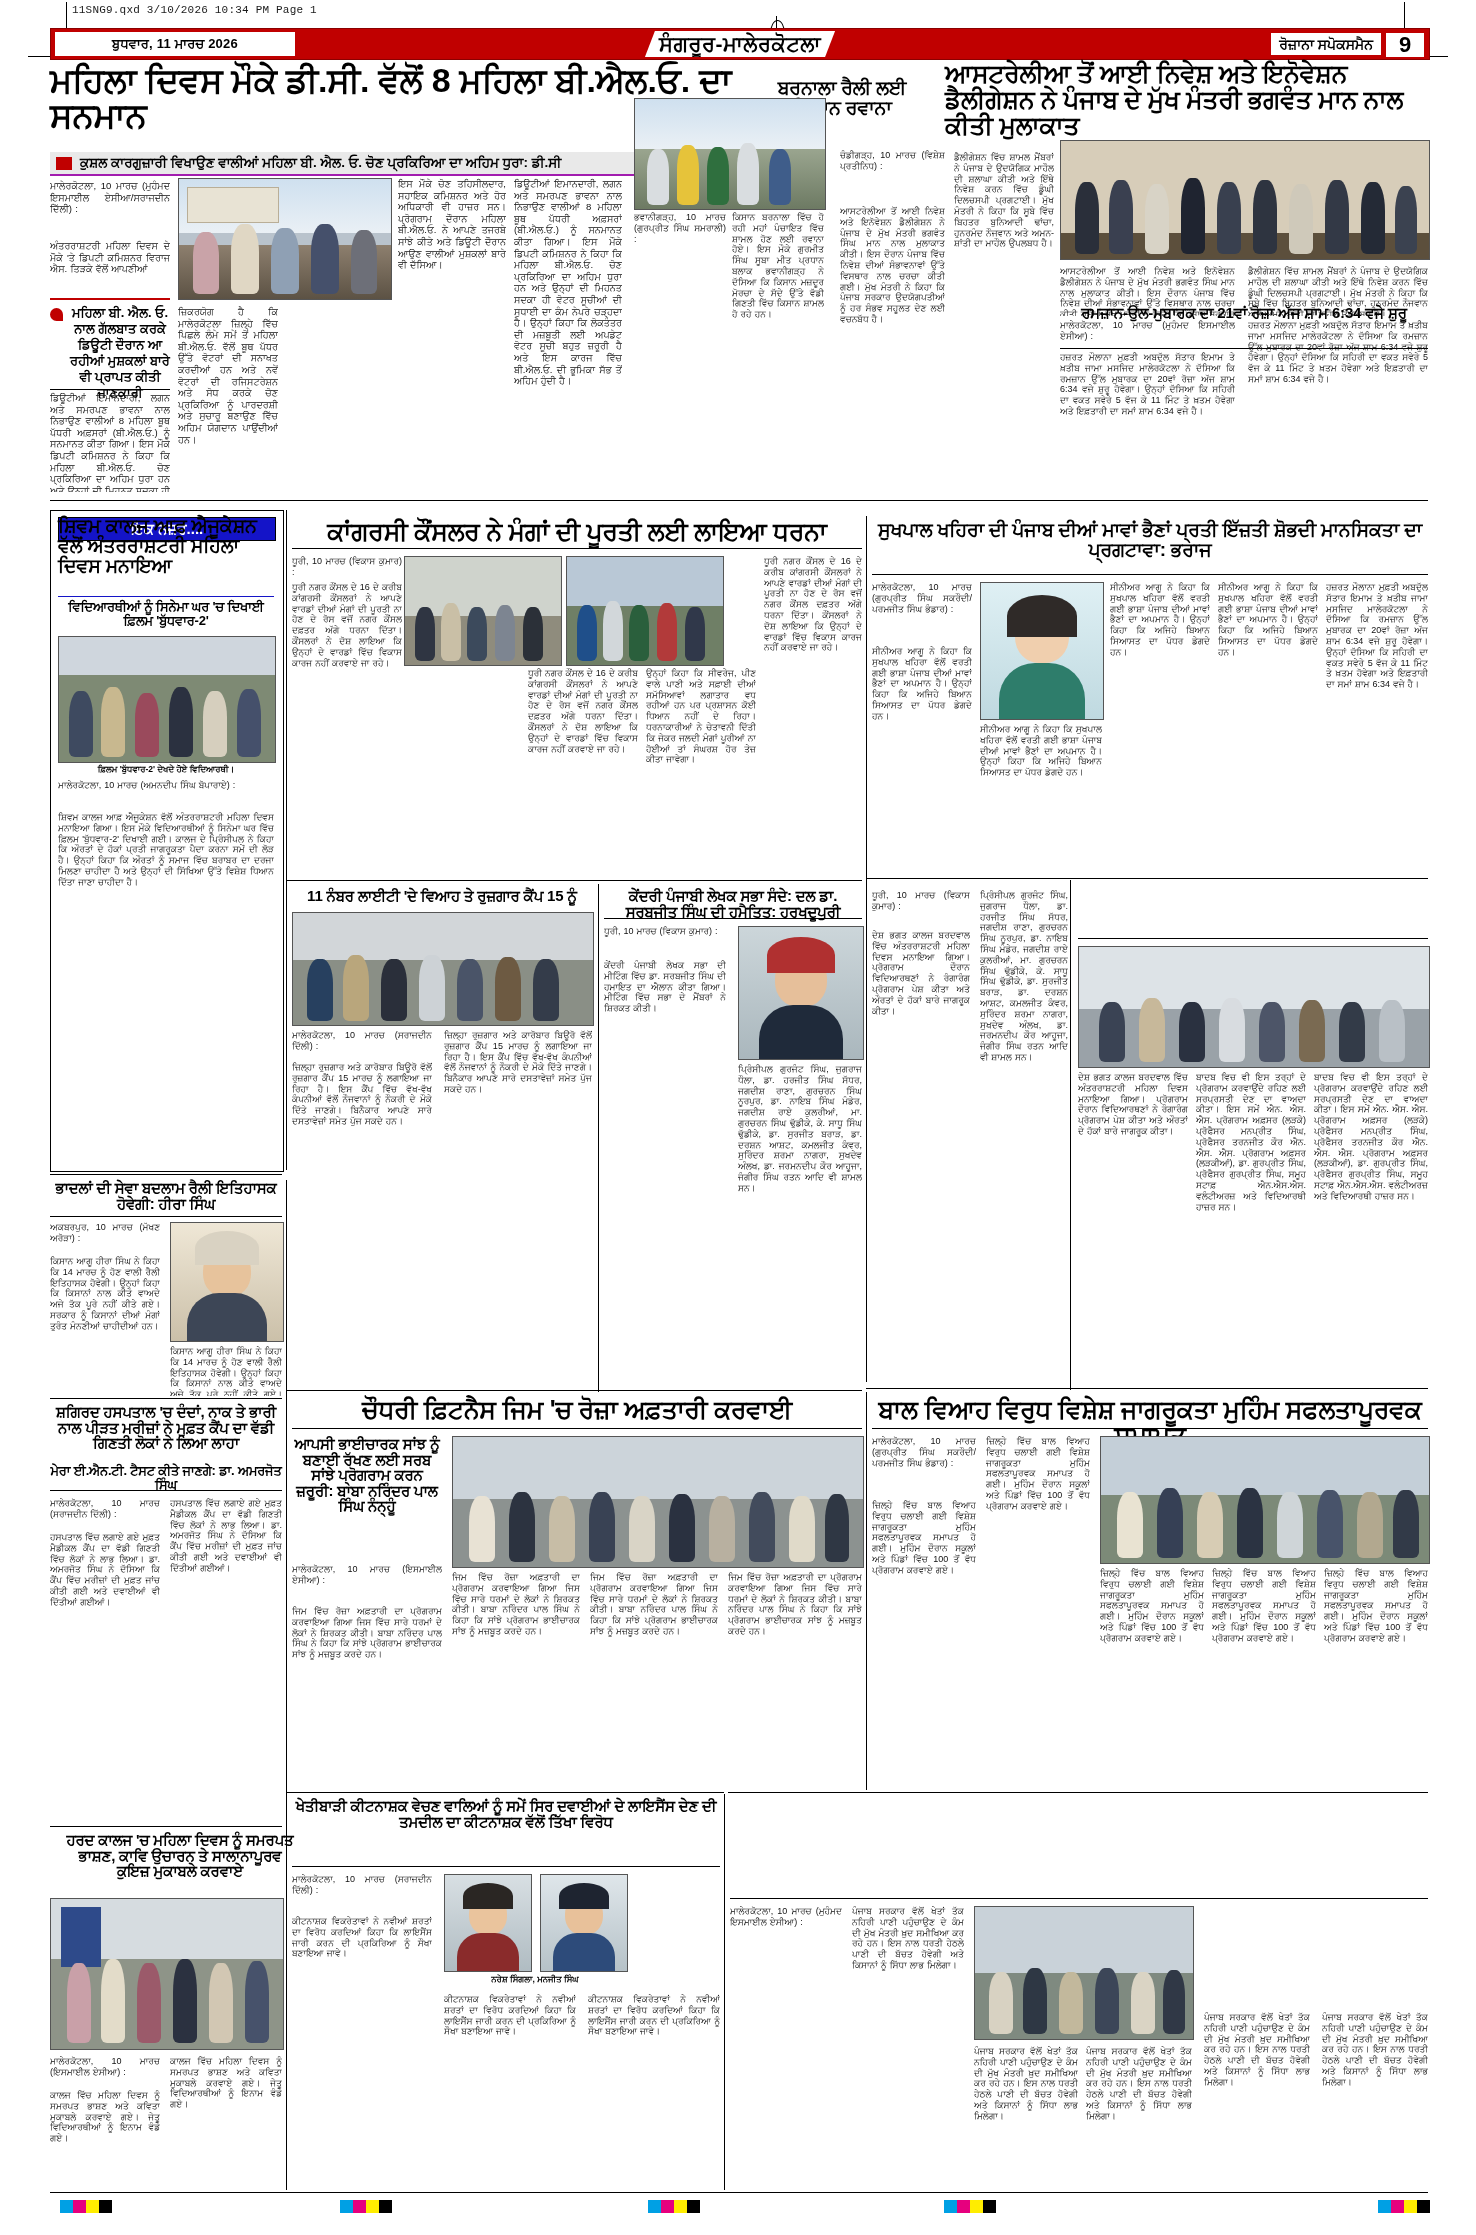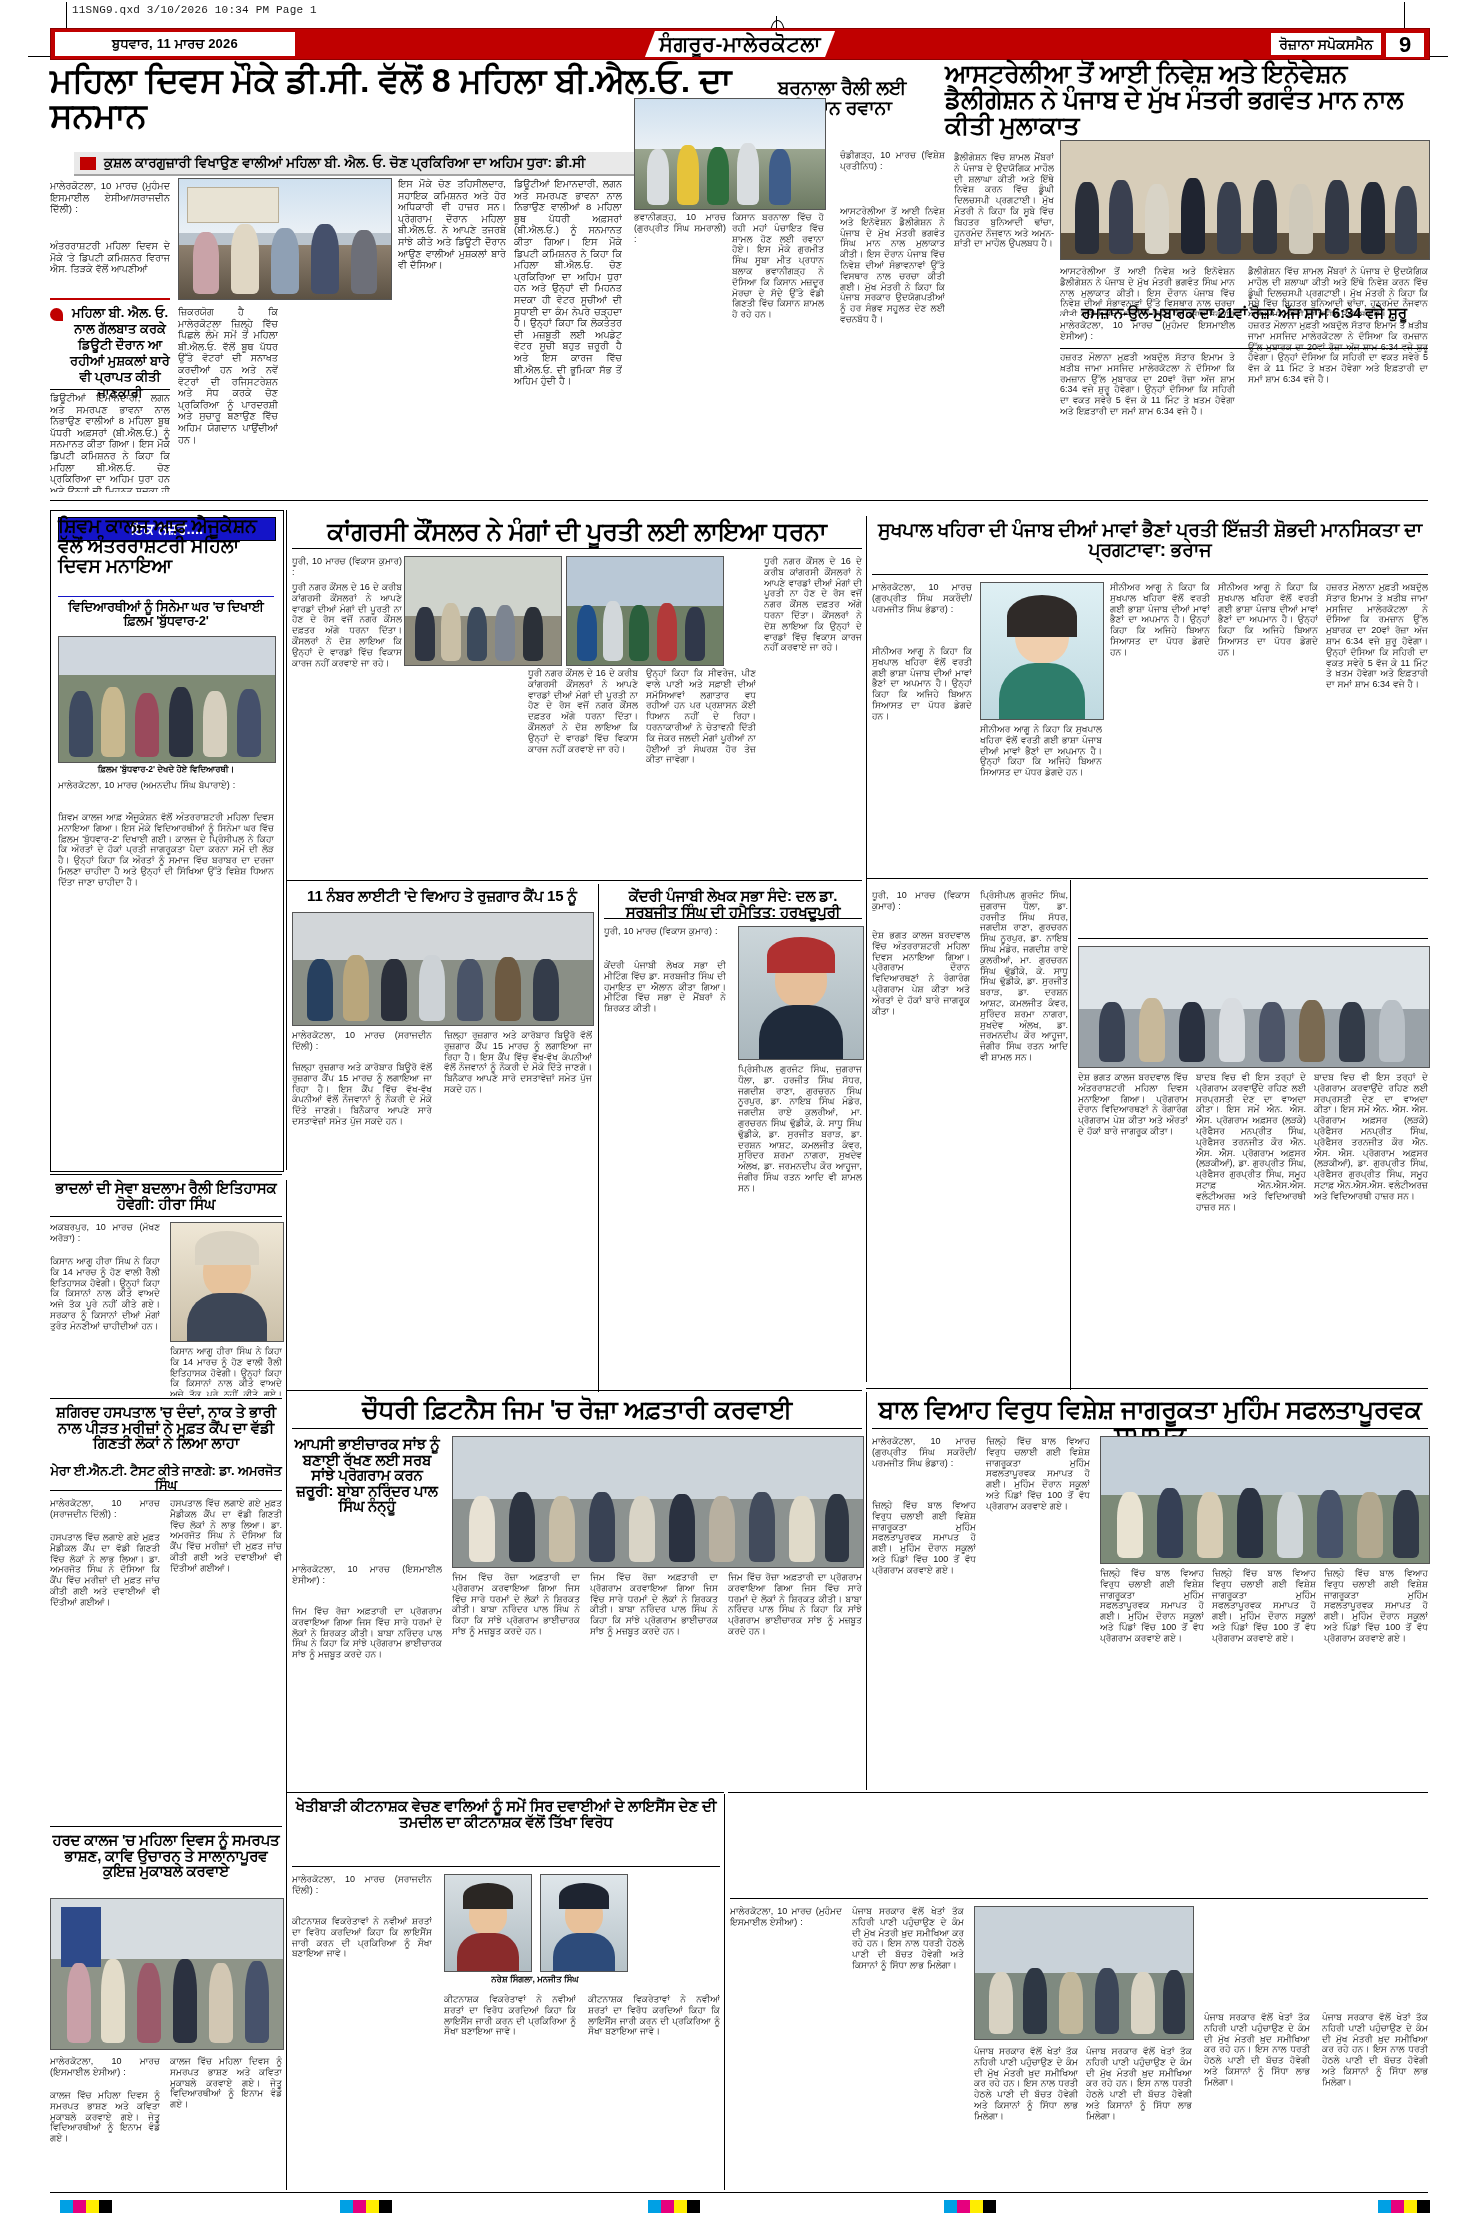--- a/index.html
+++ b/index.html
@@ -30,21 +30,21 @@
   .pagenum span{font-size:22px;font-weight:700;line-height:22px;}
   .hrule{position:absolute;background:#000;height:1px;}
 
   .hl{position:absolute;font-weight:700;line-height:1.04;color:#000;letter-spacing:-.2px;}
   .hl-xl{font-size:34px;}
   .hl-lg{font-size:25px;}
   .hl-md{font-size:19px;}
   .hl-sm{font-size:15px;}
   .hl-xs{font-size:13px;}
 
-  .subbar{position:absolute;background:#e9e9e9;border-bottom:2px solid #a3a3a3;display:flex;align-items:center;margin-left:24px;}
+  .subbar{position:absolute;background:#e9e9e9;border-bottom:2px solid #a21caf;display:flex;align-items:center;}
   .subbar .sq{width:16px;height:13px;background:#c00000;margin:0 8px 0 6px;flex:0 0 auto;}
   .subbar .txt{font-size:13.5px;font-weight:700;}
 
   .bluebar{position:absolute;background:#1414c8;color:#fff;text-align:center;font-weight:700;font-size:15px;display:flex;align-items:center;justify-content:center;border:1px solid #000;}
 
   .body{position:absolute;font-size:9.6px;line-height:11.6px;text-align:justify;color:#111;
         word-spacing:.5px;overflow:hidden;}
   .body.sm{font-size:9px;line-height:10.8px;}
 
   .photo{position:absolute;border:1px solid #555;overflow:hidden;background:#b9c3cc;}
@@ -290,21 +290,21 @@
   </div>
   <div class="body sm" style="left:170px;top:1346px;width:112px;height:50px;">ਕਿਸਾਨ ਆਗੂ ਹੀਰਾ ਸਿੰਘ ਨੇ ਕਿਹਾ ਕਿ 14 ਮਾਰਚ ਨੂੰ ਹੋਣ ਵਾਲੀ ਰੈਲੀ ਇਤਿਹਾਸਕ ਹੋਵੇਗੀ। ਉਨ੍ਹਾਂ ਕਿਹਾ ਕਿ ਕਿਸਾਨਾਂ ਨਾਲ ਕੀਤੇ ਵਾਅਦੇ ਅਜੇ ਤੱਕ ਪੂਰੇ ਨਹੀਂ ਕੀਤੇ ਗਏ। ਸਰਕਾਰ ਨੂੰ ਕਿਸਾਨਾਂ ਦੀਆਂ ਮੰਗਾਂ ਤੁਰੰਤ ਮੰਨਣੀਆਂ ਚਾਹੀਦੀਆਂ ਹਨ।</div>
 
   <div class="hl hl-sm" style="left:50px;top:1404px;width:232px;text-align:center;">ਸ਼ਗਿਰਦ ਹਸਪਤਾਲ 'ਚ ਦੰਦਾਂ, ਨਾਕ ਤੇ ਭਾਰੀ ਨਾਲ ਪੀੜਤ ਮਰੀਜ਼ਾਂ ਨੇ ਮੁਫ਼ਤ ਕੈਂਪ ਦਾ ਵੱਡੀ ਗਿਣਤੀ ਲੋਕਾਂ ਨੇ ਲਿਆ ਲਾਹਾ</div>
   <div class="hl hl-xs" style="left:50px;top:1464px;width:232px;text-align:center;">ਮੇਰਾ ਈ.ਐਨ.ਟੀ. ਟੈਸਟ ਕੀਤੇ ਜਾਣਗੇ: ਡਾ. ਅਮਰਜੋਤ ਸਿੰਘ</div>
   <div class="hrule" style="left:50px;top:1490px;width:232px;"></div>
   <div class="body sm" style="left:50px;top:1498px;width:110px;height:30px;">ਮਾਲੇਰਕੋਟਲਾ, 10 ਮਾਰਚ (ਸਰਾਜਦੀਨ ਦਿੱਲੀ) :</div>
   <div class="body sm" style="left:50px;top:1532px;width:110px;height:290px;">ਹਸਪਤਾਲ ਵਿੱਚ ਲਗਾਏ ਗਏ ਮੁਫ਼ਤ ਮੈਡੀਕਲ ਕੈਂਪ ਦਾ ਵੱਡੀ ਗਿਣਤੀ ਵਿੱਚ ਲੋਕਾਂ ਨੇ ਲਾਭ ਲਿਆ। ਡਾ. ਅਮਰਜੋਤ ਸਿੰਘ ਨੇ ਦੱਸਿਆ ਕਿ ਕੈਂਪ ਵਿੱਚ ਮਰੀਜ਼ਾਂ ਦੀ ਮੁਫ਼ਤ ਜਾਂਚ ਕੀਤੀ ਗਈ ਅਤੇ ਦਵਾਈਆਂ ਵੀ ਦਿੱਤੀਆਂ ਗਈਆਂ।</div>
   <div class="body sm" style="left:170px;top:1498px;width:112px;height:324px;">ਹਸਪਤਾਲ ਵਿੱਚ ਲਗਾਏ ਗਏ ਮੁਫ਼ਤ ਮੈਡੀਕਲ ਕੈਂਪ ਦਾ ਵੱਡੀ ਗਿਣਤੀ ਵਿੱਚ ਲੋਕਾਂ ਨੇ ਲਾਭ ਲਿਆ। ਡਾ. ਅਮਰਜੋਤ ਸਿੰਘ ਨੇ ਦੱਸਿਆ ਕਿ ਕੈਂਪ ਵਿੱਚ ਮਰੀਜ਼ਾਂ ਦੀ ਮੁਫ਼ਤ ਜਾਂਚ ਕੀਤੀ ਗਈ ਅਤੇ ਦਵਾਈਆਂ ਵੀ ਦਿੱਤੀਆਂ ਗਈਆਂ।</div>
 
-  <div class="hl hl-sm" style="left:50px;top:1832px;width:232px;text-align:center;">ਹਰਦ ਕਾਲਜ 'ਚ ਮਹਿਲਾ ਦਿਵਸ ਨੂੰ ਸਮਰਪਤ ਭਾਸ਼ਣ, ਕਾਵਿ ਉਚਾਰਨ ਤੇ ਸਾਲਾਨਾਪੂਰਵ ਕੁਇਜ਼ ਮੁਕਾਬਲੇ ਕਰਵਾਏ</div>
+  <div class="hl hl-sm" style="left:64px;top:1832px;width:232px;text-align:center;">ਹਰਦ ਕਾਲਜ 'ਚ ਮਹਿਲਾ ਦਿਵਸ ਨੂੰ ਸਮਰਪਤ ਭਾਸ਼ਣ, ਕਾਵਿ ਉਚਾਰਨ ਤੇ ਸਾਲਾਨਾਪੂਰਵ ਕੁਇਜ਼ ਮੁਕਾਬਲੇ ਕਰਵਾਏ</div>
   <div class="photo" style="left:50px;top:1898px;width:232px;height:150px;">
     <div class="sky" style="height:40%;background:#d6dce0;"></div>
     <div class="ground" style="height:60%;background:#8e9488;"></div>
     <div style="position:absolute;left:10px;top:8px;width:40px;height:60px;background:#2e4a8a;"></div>
     <div class="f1" style="left:16px;width:24px;height:80px;background:#c9a0a8;"></div>
     <div class="f2" style="left:50px;width:24px;height:84px;background:#e3dcc9;"></div>
     <div class="f3" style="left:86px;width:24px;height:80px;background:#9b5a6a;"></div>
     <div class="f4" style="left:122px;width:24px;height:84px;background:#2b3140;"></div>
     <div class="f5" style="left:158px;width:24px;height:80px;background:#d2c7b3;"></div>
     <div style="position:absolute;bottom:4%;left:194px;width:24px;height:82px;background:#47526b;border-radius:40% 40% 6px 6px;"></div>

